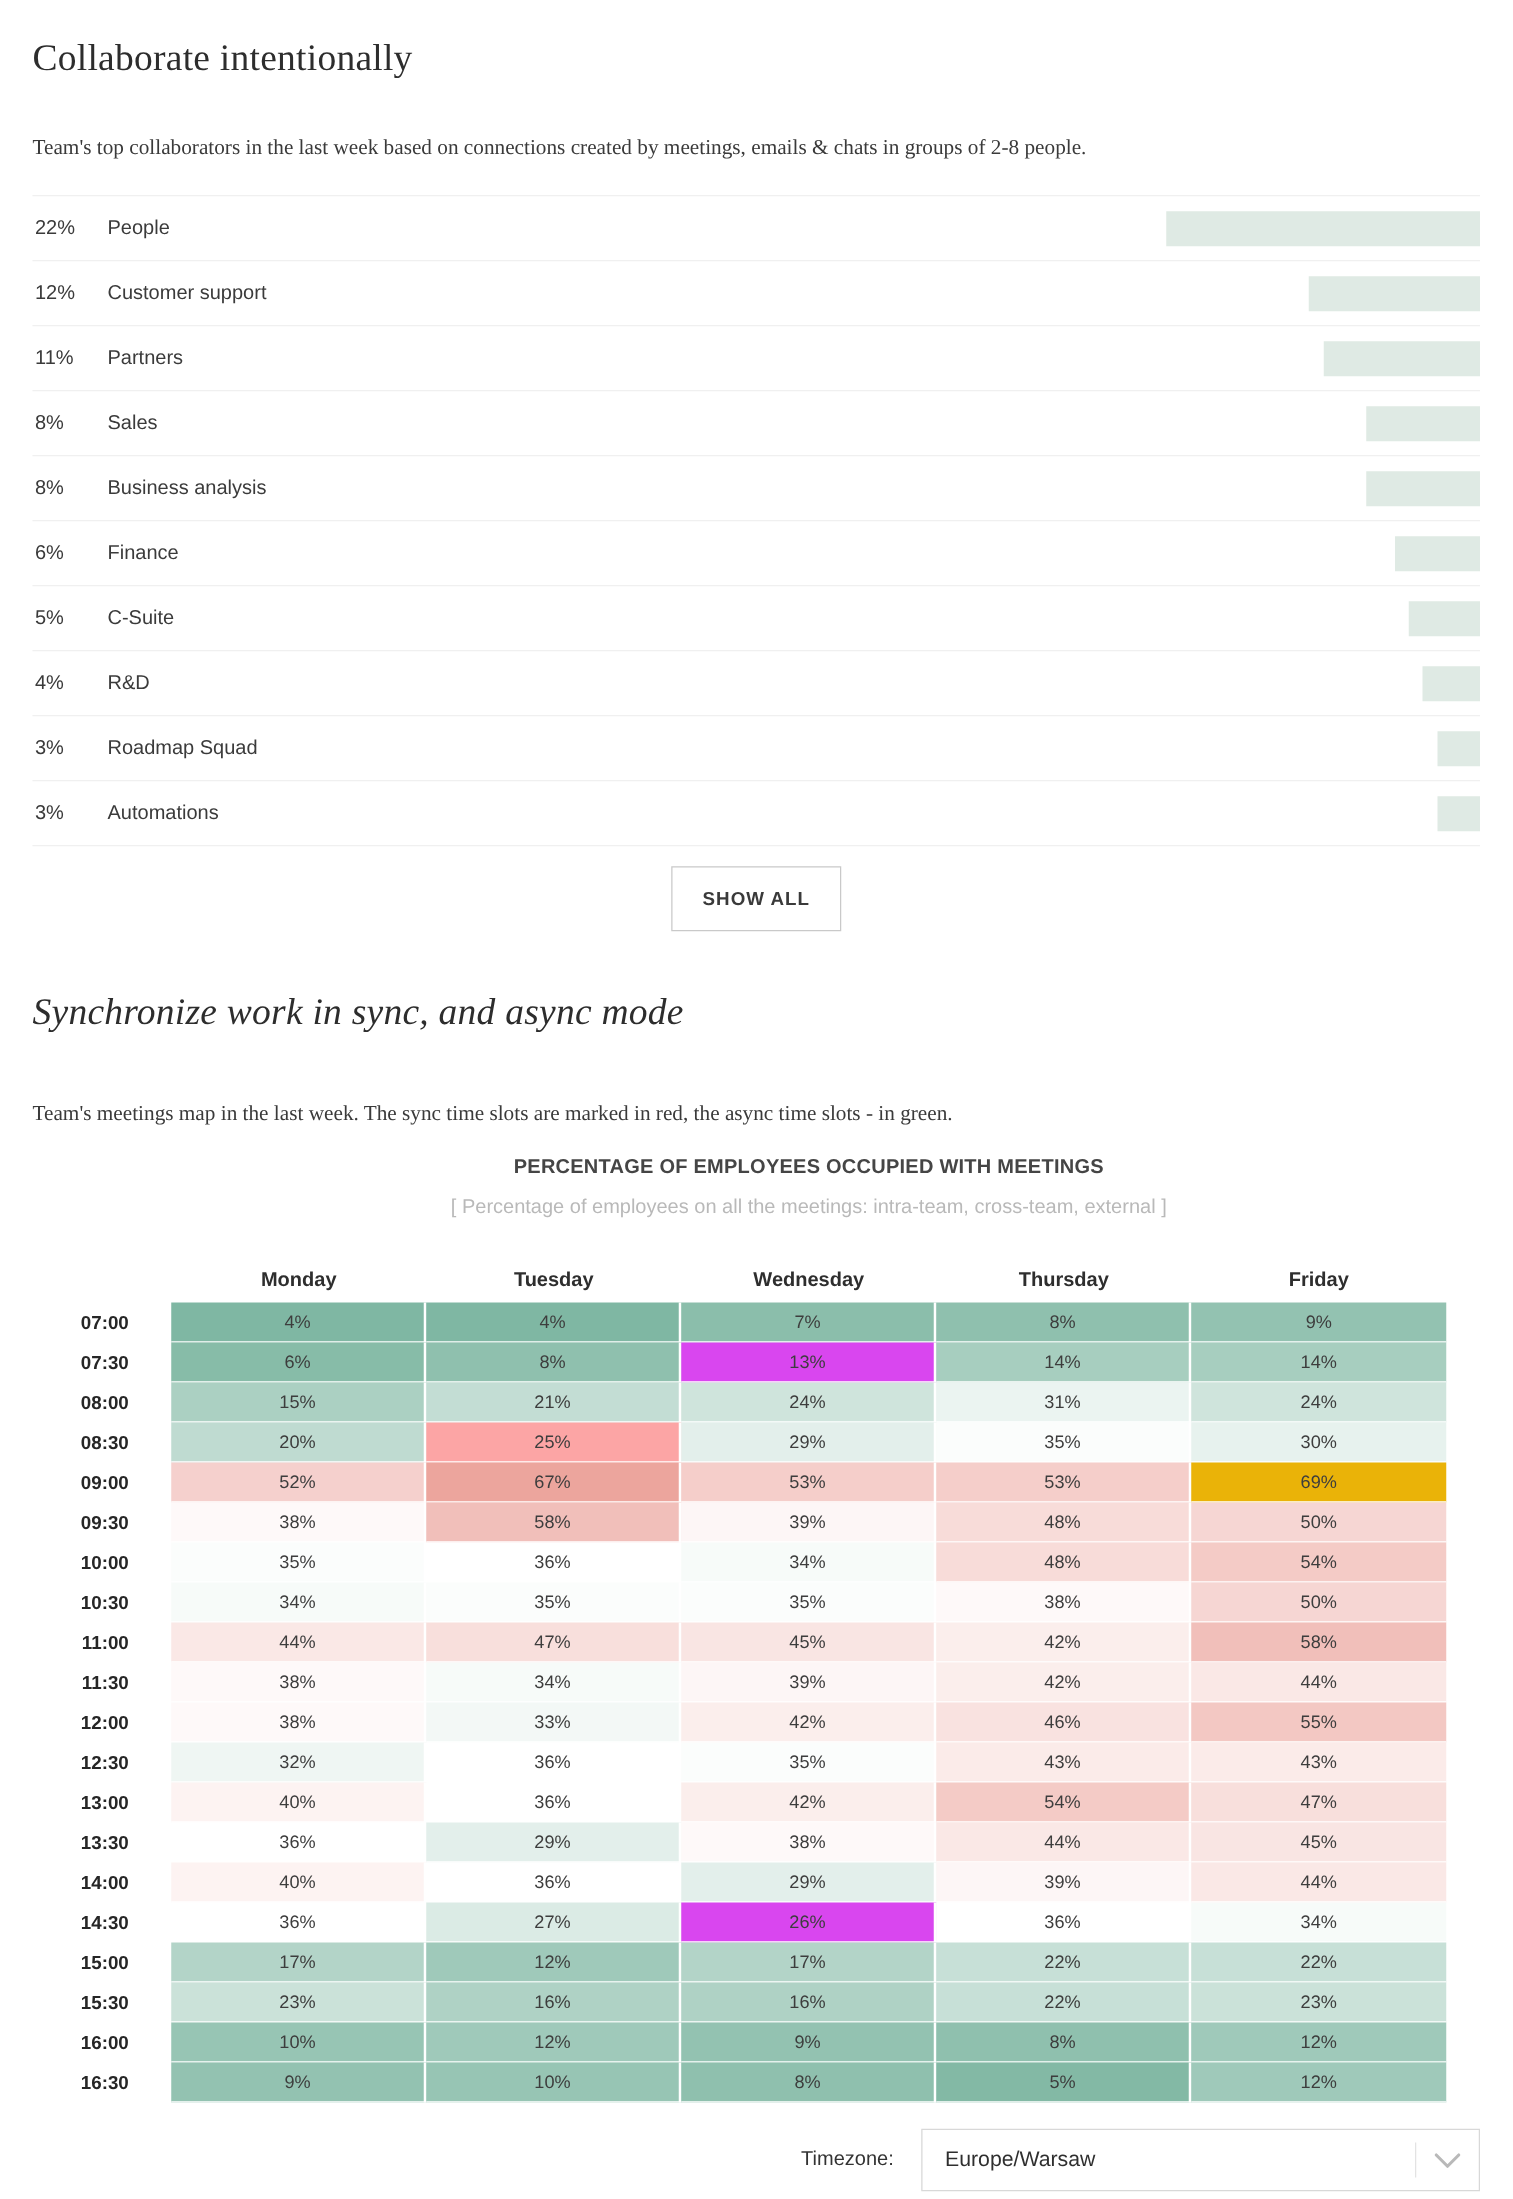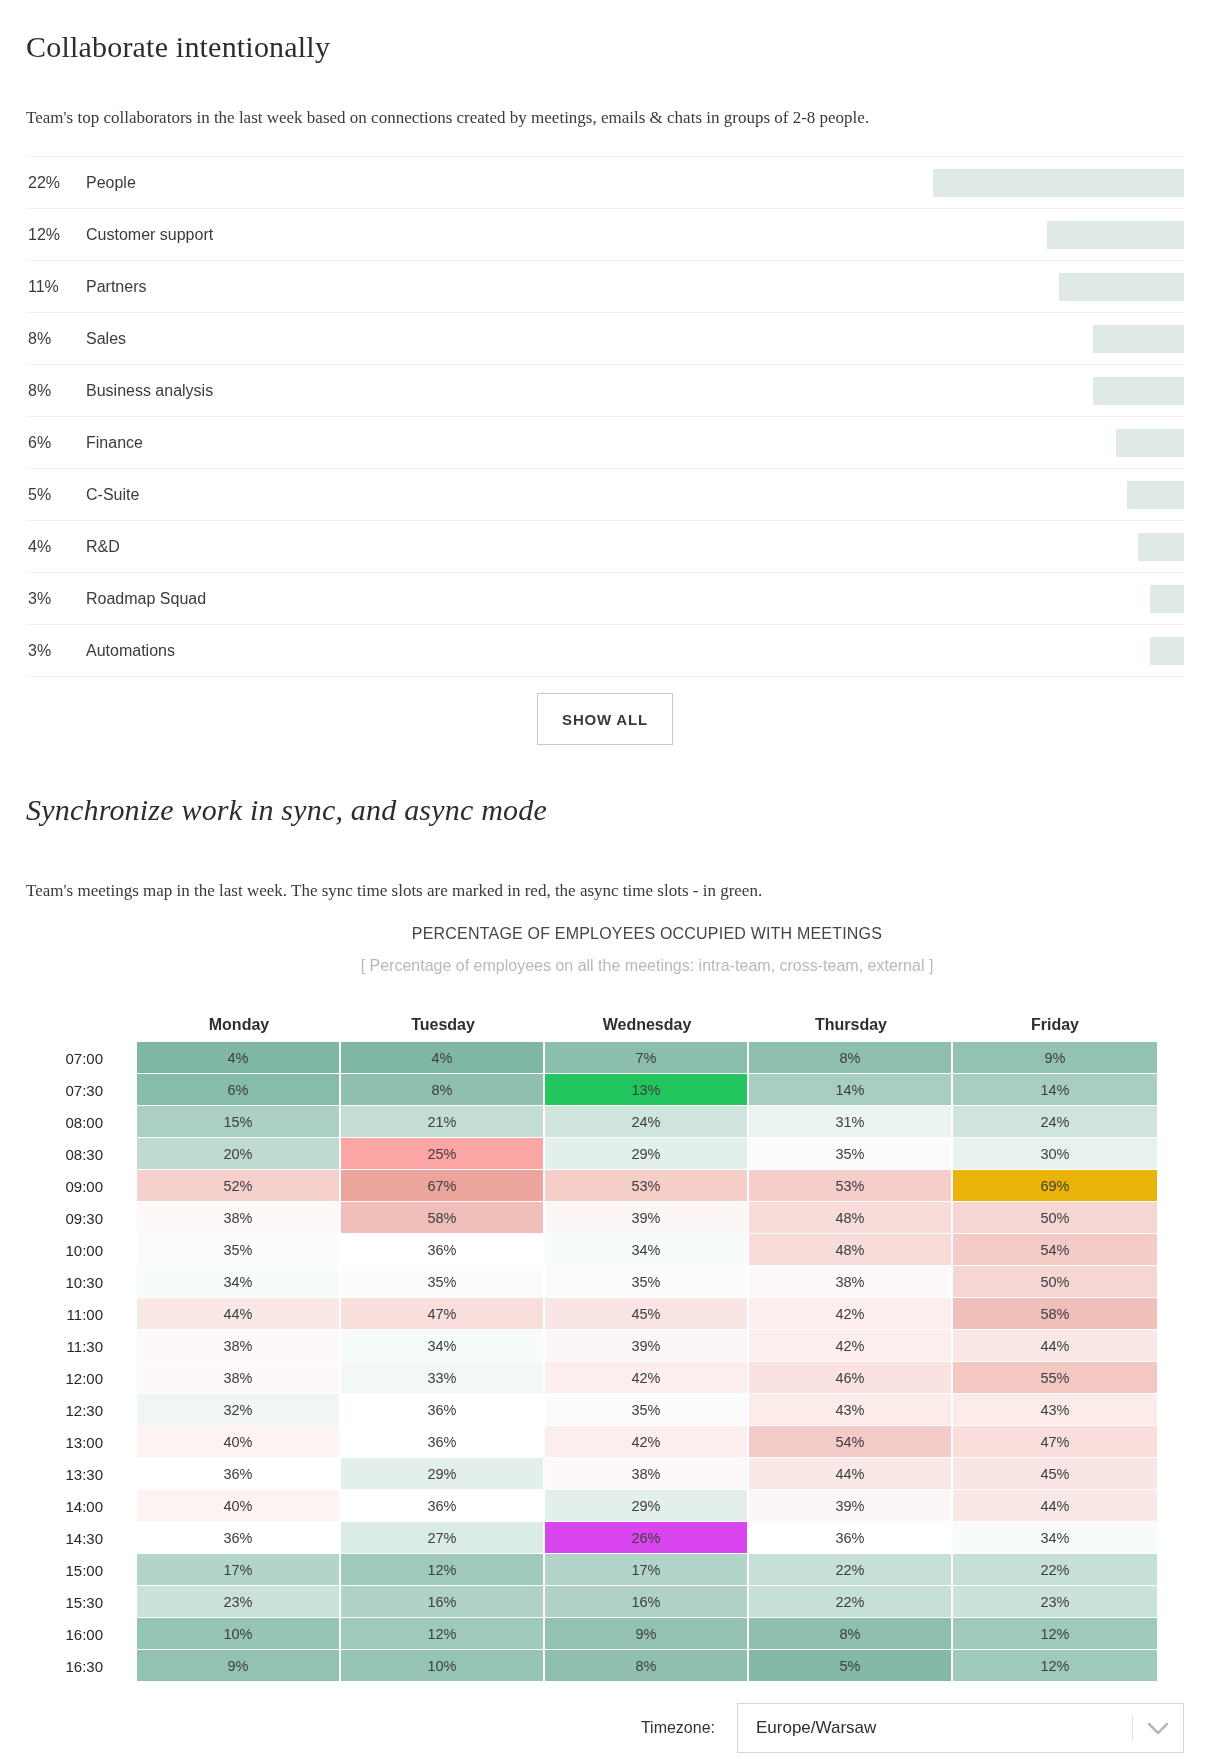--- a/index.html
+++ b/index.html
@@ -40,31 +40,31 @@
     border:1px solid #c9c9c9;
     font-family:"Liberation Sans",sans-serif;
     font-size:15px;font-weight:700;color:#3a3a3a;
     letter-spacing:.8px;cursor:pointer;
   }
   
   #title2{margin-top:48px;font-style:italic;}
   #desc2{margin-top:54px;}
   
   .hm-head{margin-top:24px;margin-left:111px;width:1020px;text-align:center;}
-  .hm-title{font-size:16px;font-weight:400;color:#454545;letter-spacing:.2px;}
+  .hm-title{font-size:16px;font-weight:700;color:#454545;letter-spacing:.2px;}
   .hm-subtitle{font-size:16px;color:#b9b9b9;margin-top:14px;}
   .hm-grid{display:grid;grid-template-columns:111px repeat(5,204px);margin-top:33px;}
   .hm-dayhdr{
     height:34px;display:flex;align-items:center;justify-content:center;
     font-size:16px;font-weight:700;color:#2e2e2e;
   }
   .hm-time{
     height:32px;display:flex;align-items:center;justify-content:flex-end;
     padding-right:34px;box-sizing:border-box;
-    font-size:15px;font-weight:400;color:#262626;
+    font-size:15px;font-weight:700;color:#262626;
   }
   .hm-cell{
     height:32px;display:flex;align-items:center;justify-content:center;
     font-size:14.5px;color:#3d3d3d;
     border-right:2px solid #fff;border-bottom:1px solid #fff;
     box-sizing:border-box;
   }
   .hm-cell.last{border-right:none;}
   
   .tz-row{display:flex;align-items:center;justify-content:flex-end;margin-top:21px;}
@@ -157,21 +157,21 @@
     <div class="hm-dayhdr">Friday</div>
     <div class="hm-time">07:00</div>
     <div class="hm-cell" style="background: rgb(127, 183, 163);">4%</div>
     <div class="hm-cell" style="background: rgb(127, 183, 163);">4%</div>
     <div class="hm-cell" style="background: rgb(139, 190, 171);">7%</div>
     <div class="hm-cell" style="background: rgb(143, 192, 174);">8%</div>
     <div class="hm-cell last" style="background: rgb(147, 194, 177);">9%</div>
     <div class="hm-time">07:30</div>
     <div class="hm-cell" style="background: rgb(135, 188, 168);">6%</div>
     <div class="hm-cell" style="background: rgb(143, 192, 174);">8%</div>
-    <div class="hm-cell" style="background: #22c55e;">13%</div>
+    <div class="hm-cell" style="background: #d946ef;">13%</div>
     <div class="hm-cell" style="background: rgb(167, 206, 191);">14%</div>
     <div class="hm-cell last" style="background: rgb(167, 206, 191);">14%</div>
     <div class="hm-time">08:00</div>
     <div class="hm-cell" style="background: rgb(171, 208, 194);">15%</div>
     <div class="hm-cell" style="background: rgb(195, 221, 212);">21%</div>
     <div class="hm-cell" style="background: rgb(207, 228, 220);">24%</div>
     <div class="hm-cell" style="background: rgb(235, 244, 241);">31%</div>
     <div class="hm-cell last" style="background: rgb(207, 228, 220);">24%</div>
     <div class="hm-time">08:30</div>
     <div class="hm-cell" style="background: rgb(191, 219, 209);">20%</div>

